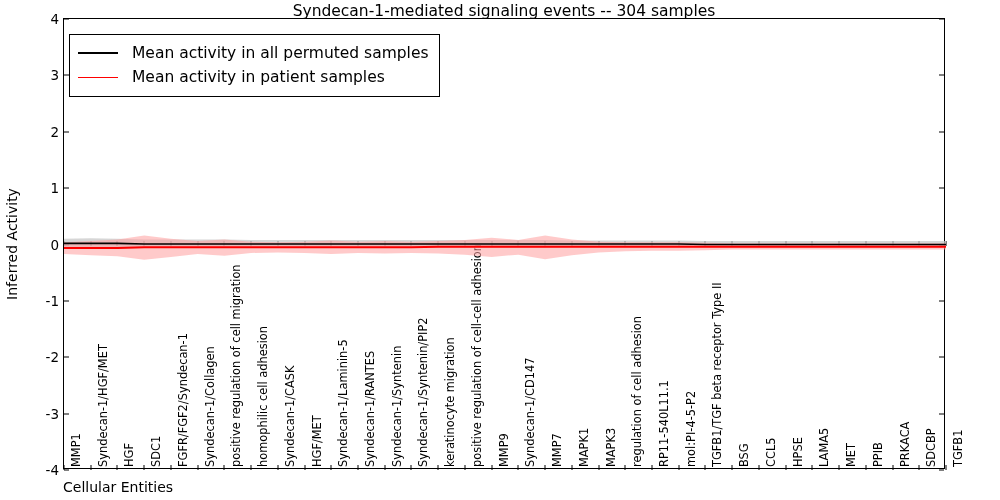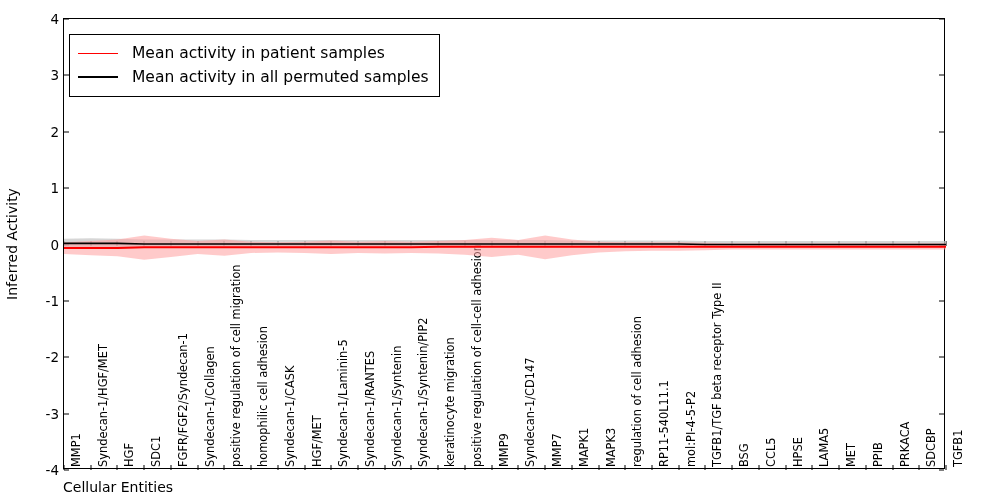--- a/index.html
+++ b/index.html
@@ -44,20 +44,21 @@
   .lgline{width:40px;height:0;margin-right:14px;}
   .lgline.black{border-top:2.0px solid #000;}
   .lgline.red{border-top:1.8px solid #ff0000;}
   .lgtxt{font-size:15.5px;white-space:nowrap;}
 </style>
 </head>
 <body>
 
 <div id="fig">
 
+  <div id="title">Syndecan-1-mediated signaling events -- 304 samples</div>
 
   <div id="axes">
 
     <div id="ylabel">Inferred Activity</div>
 
     <div id="yticks-layer">
         <div class="ytickmark" style="top: 451px;"></div>
         <div class="ytickmark r" style="top: 451px;"></div>
         <div class="ytick" style="top: 451px;">-4</div>
         <div class="ytickmark" style="top: 394.625px;"></div>
@@ -196,26 +197,26 @@
         <svg viewBox="0 0 882 451" width="882" height="451">
           <path d="M0.00,219.86 L26.73,219.30 L53.45,219.86 L80.18,220.43 L106.91,220.43 L133.64,220.43 L160.36,220.43 L187.09,220.99 L213.82,220.99 L240.55,220.99 L267.27,220.99 L294.00,220.99 L320.73,220.99 L347.45,220.99 L374.18,220.99 L400.91,220.99 L427.64,220.99 L454.36,220.99 L481.09,220.99 L507.82,221.55 L534.55,221.55 L561.27,221.55 L588.00,221.55 L614.73,221.55 L641.45,222.12 L668.18,222.12 L694.91,222.12 L721.64,222.12 L748.36,222.12 L775.09,222.12 L801.82,222.12 L828.55,222.12 L855.27,222.12 L882.00,222.12 L882.00,228.32 L855.27,228.32 L828.55,228.32 L801.82,228.32 L775.09,228.32 L748.36,228.32 L721.64,228.32 L694.91,228.32 L668.18,228.32 L641.45,228.32 L614.73,228.32 L588.00,228.32 L561.27,228.32 L534.55,228.32 L507.82,228.32 L481.09,228.88 L454.36,228.88 L427.64,228.88 L400.91,228.88 L374.18,228.88 L347.45,228.88 L320.73,228.88 L294.00,228.88 L267.27,228.88 L240.55,228.88 L213.82,228.88 L187.09,228.88 L160.36,228.88 L133.64,228.88 L106.91,228.88 L80.18,228.88 L53.45,229.45 L26.73,230.01 L0.00,229.45 Z" fill="#c8c8c8" fill-opacity="0.75" stroke="none"></path>
           <path d="M0.00,223.25 L26.73,222.12 L53.45,220.43 L80.18,216.48 L106.91,219.86 L133.64,222.12 L160.36,220.43 L187.09,222.68 L213.82,223.25 L240.55,222.68 L267.27,221.55 L294.00,222.68 L320.73,222.12 L347.45,222.68 L374.18,222.12 L400.91,220.99 L427.64,218.73 L454.36,220.99 L481.09,216.48 L507.82,220.43 L534.55,222.68 L561.27,223.25 L588.00,223.25 L614.73,223.25 L641.45,223.81 L668.18,224.37 L694.91,224.37 L721.64,224.37 L748.36,224.37 L775.09,224.37 L801.82,224.37 L828.55,224.37 L855.27,224.37 L882.00,224.37 L882.00,230.57 L855.27,230.57 L828.55,230.57 L801.82,230.57 L775.09,230.57 L748.36,230.57 L721.64,230.57 L694.91,230.57 L668.18,230.57 L641.45,231.14 L614.73,231.70 L588.00,231.70 L561.27,232.27 L534.55,233.39 L507.82,236.21 L481.09,240.16 L454.36,235.65 L427.64,237.90 L400.91,235.65 L374.18,234.52 L347.45,233.96 L320.73,234.52 L294.00,233.96 L267.27,235.08 L240.55,233.96 L213.82,233.39 L187.09,233.96 L160.36,236.78 L133.64,235.08 L106.91,237.90 L80.18,240.72 L53.45,237.34 L26.73,236.21 L0.00,235.08 Z" fill="#ff9f9f" fill-opacity="0.55" stroke="none"></path>
           <path d="M0.00,224.37 L26.73,224.37 L53.45,224.37 L80.18,224.94 L106.91,224.94 L133.64,224.94 L160.36,224.94 L187.09,224.94 L213.82,224.94 L240.55,224.94 L267.27,224.94 L294.00,224.94 L320.73,224.94 L347.45,224.94 L374.18,224.94 L400.91,224.94 L427.64,224.94 L454.36,224.94 L481.09,224.94 L507.82,224.94 L534.55,224.94 L561.27,224.94 L588.00,224.94 L614.73,224.94 L641.45,225.50 L668.18,225.50 L694.91,225.50 L721.64,225.50 L748.36,225.50 L775.09,225.50 L801.82,225.50 L828.55,225.50 L855.27,225.50 L882.00,225.50 " fill="none" stroke="#000000" stroke-width="1.6"></path>
           <path d="M0.00,228.88 L26.73,228.88 L53.45,228.88 L80.18,228.32 L106.91,228.32 L133.64,228.32 L160.36,228.32 L187.09,228.32 L213.82,228.32 L240.55,228.32 L267.27,228.32 L294.00,228.32 L320.73,228.32 L347.45,228.32 L374.18,227.75 L400.91,227.75 L427.64,227.75 L454.36,227.75 L481.09,227.75 L507.82,227.75 L534.55,227.75 L561.27,227.75 L588.00,227.75 L614.73,227.75 L641.45,227.75 L668.18,227.75 L694.91,227.75 L721.64,227.75 L748.36,227.75 L775.09,227.75 L801.82,227.75 L828.55,227.75 L855.27,227.75 L882.00,227.75 " fill="none" stroke="#ff0000" stroke-width="2.0"></path>
         </svg>
       </div>
 
     <div id="legend">
       <div class="lgrow">
+        <span class="lgline black"></span>
+        <span class="lgtxt">Mean activity in all permuted samples</span>
+      </div>
+      <div class="lgrow">
         <span class="lgline red"></span>
         <span class="lgtxt">Mean activity in patient samples</span>
-      </div>
-      <div class="lgrow">
-        <span class="lgline black"></span>
-        <span class="lgtxt">Mean activity in all permuted samples</span>
       </div>
     </div>
 
   </div>
 
   <div id="xlabel-wrap" style="position:absolute;left:63px;top:0;width:882px;height:500px;pointer-events:none;">
     <div id="xlabel" style="top:479px;">Cellular Entities</div>
   </div>
 
 </div>

